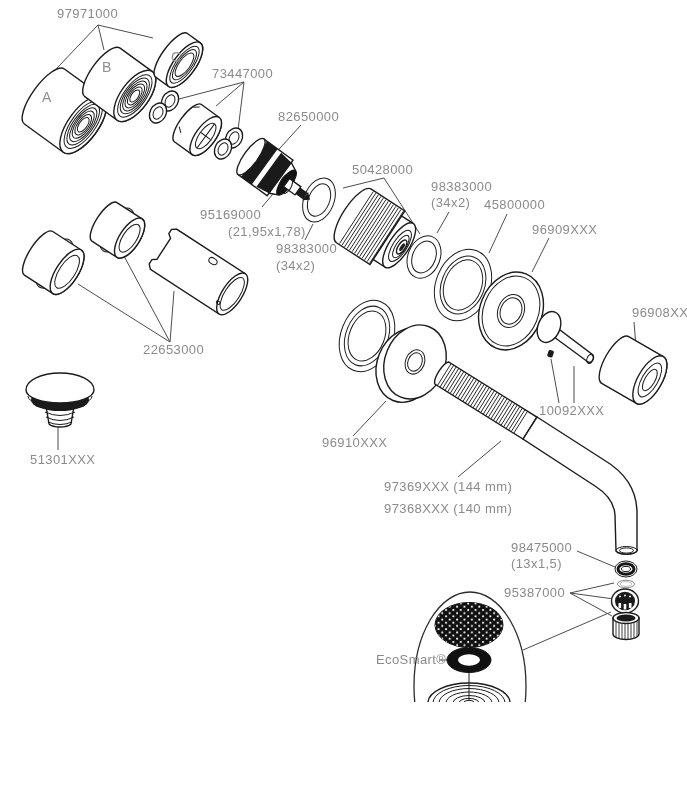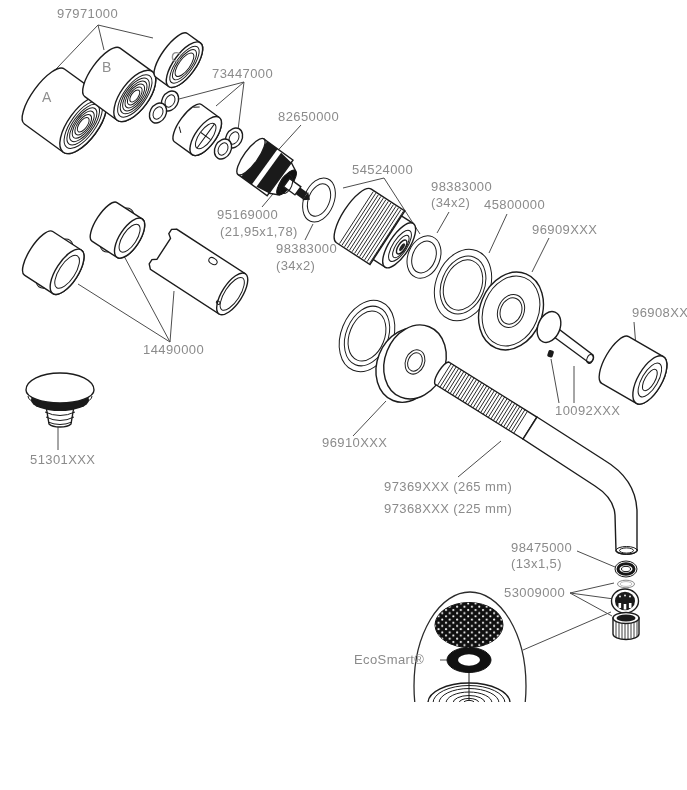--- a/index.html
+++ b/index.html
@@ -287,39 +287,39 @@
       <ellipse cx="469" cy="625" rx="34" ry="22.5" fill="#101010" stroke="#101010"></ellipse>
       <ellipse cx="469" cy="625" rx="34" ry="22.5" fill="url(#dots)"></ellipse>
     </g>
   </g>
 </svg>
 
 <div>
   <div class="lbl" style="left:57px;top:6px">97971000</div>
   <div class="lbl" style="left:212px;top:66px">73447000</div>
   <div class="lbl" style="left:278px;top:109px">82650000</div>
-  <div class="lbl" style="left:217px;top:207px">95169000</div>
-  <div class="lbl" style="left:220px;top:224px">(21,95x1,78)</div>
+  <div class="lbl" style="left:200px;top:207px">95169000</div>
+  <div class="lbl" style="left:228px;top:224px">(21,95x1,78)</div>
   <div class="lbl" style="left:276px;top:241px">98383000</div>
   <div class="lbl" style="left:276px;top:258px">(34x2)</div>
-  <div class="lbl" style="left:352px;top:162px">54524000</div>
+  <div class="lbl" style="left:352px;top:162px">50428000</div>
   <div class="lbl" style="left:431px;top:179px">98383000</div>
   <div class="lbl" style="left:431px;top:195px">(34x2)</div>
   <div class="lbl" style="left:484px;top:197px">45800000</div>
   <div class="lbl" style="left:532px;top:222px">96909XXX</div>
   <div class="lbl" style="left:632px;top:305px">96908XXX</div>
-  <div class="lbl" style="left:143px;top:342px">14490000</div>
+  <div class="lbl" style="left:143px;top:342px">22653000</div>
   <div class="lbl" style="left:30px;top:452px">51301XXX</div>
   <div class="lbl" style="left:322px;top:435px">96910XXX</div>
-  <div class="lbl" style="left:555px;top:403px">10092XXX</div>
-  <div class="lbl" style="left:384px;top:479px">97369XXX (265 mm)</div>
-  <div class="lbl" style="left:384px;top:501px">97368XXX (225 mm)</div>
+  <div class="lbl" style="left:539px;top:403px">10092XXX</div>
+  <div class="lbl" style="left:384px;top:479px">97369XXX (144 mm)</div>
+  <div class="lbl" style="left:384px;top:501px">97368XXX (140 mm)</div>
   <div class="lbl" style="left:511px;top:540px">98475000</div>
   <div class="lbl" style="left:511px;top:556px">(13x1,5)</div>
-  <div class="lbl" style="left:504px;top:585px">53009000</div>
-  <div class="lbl" style="left:354px;top:652px">EcoSmart®</div>
+  <div class="lbl" style="left:504px;top:585px">95387000</div>
+  <div class="lbl" style="left:376px;top:652px">EcoSmart®</div>
 
   <div class="marker" style="left:42px;top:89px">A</div>
   <div class="marker" style="left:102px;top:59px">B</div>
   <div class="marker" style="left:171px;top:49px">C</div>
 </div>
 
 </div>
 
 </body></html>

